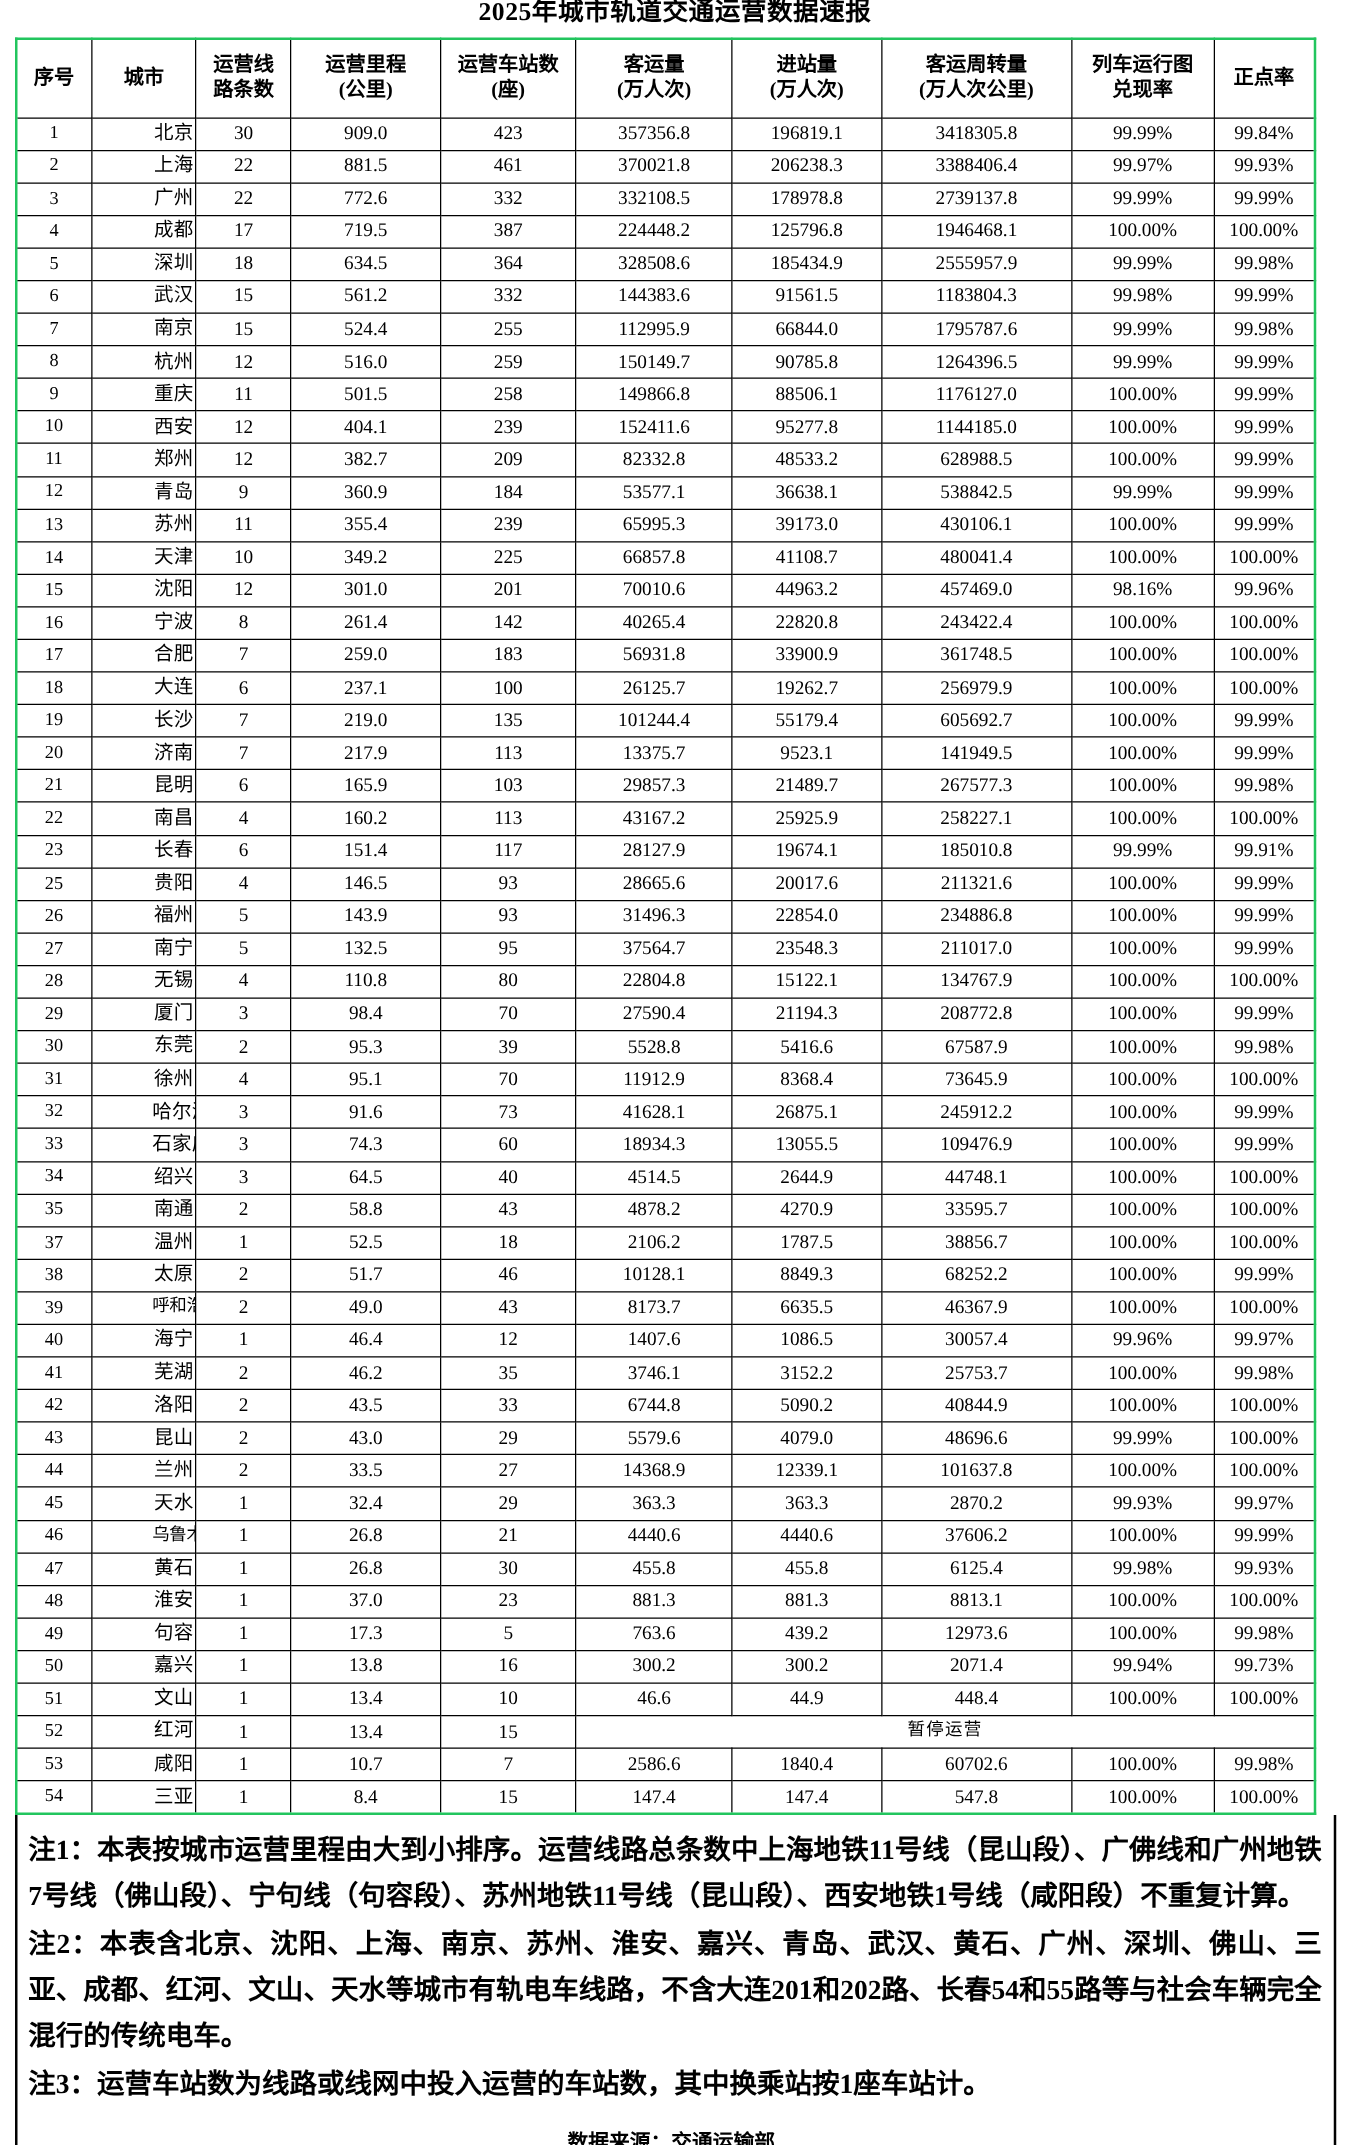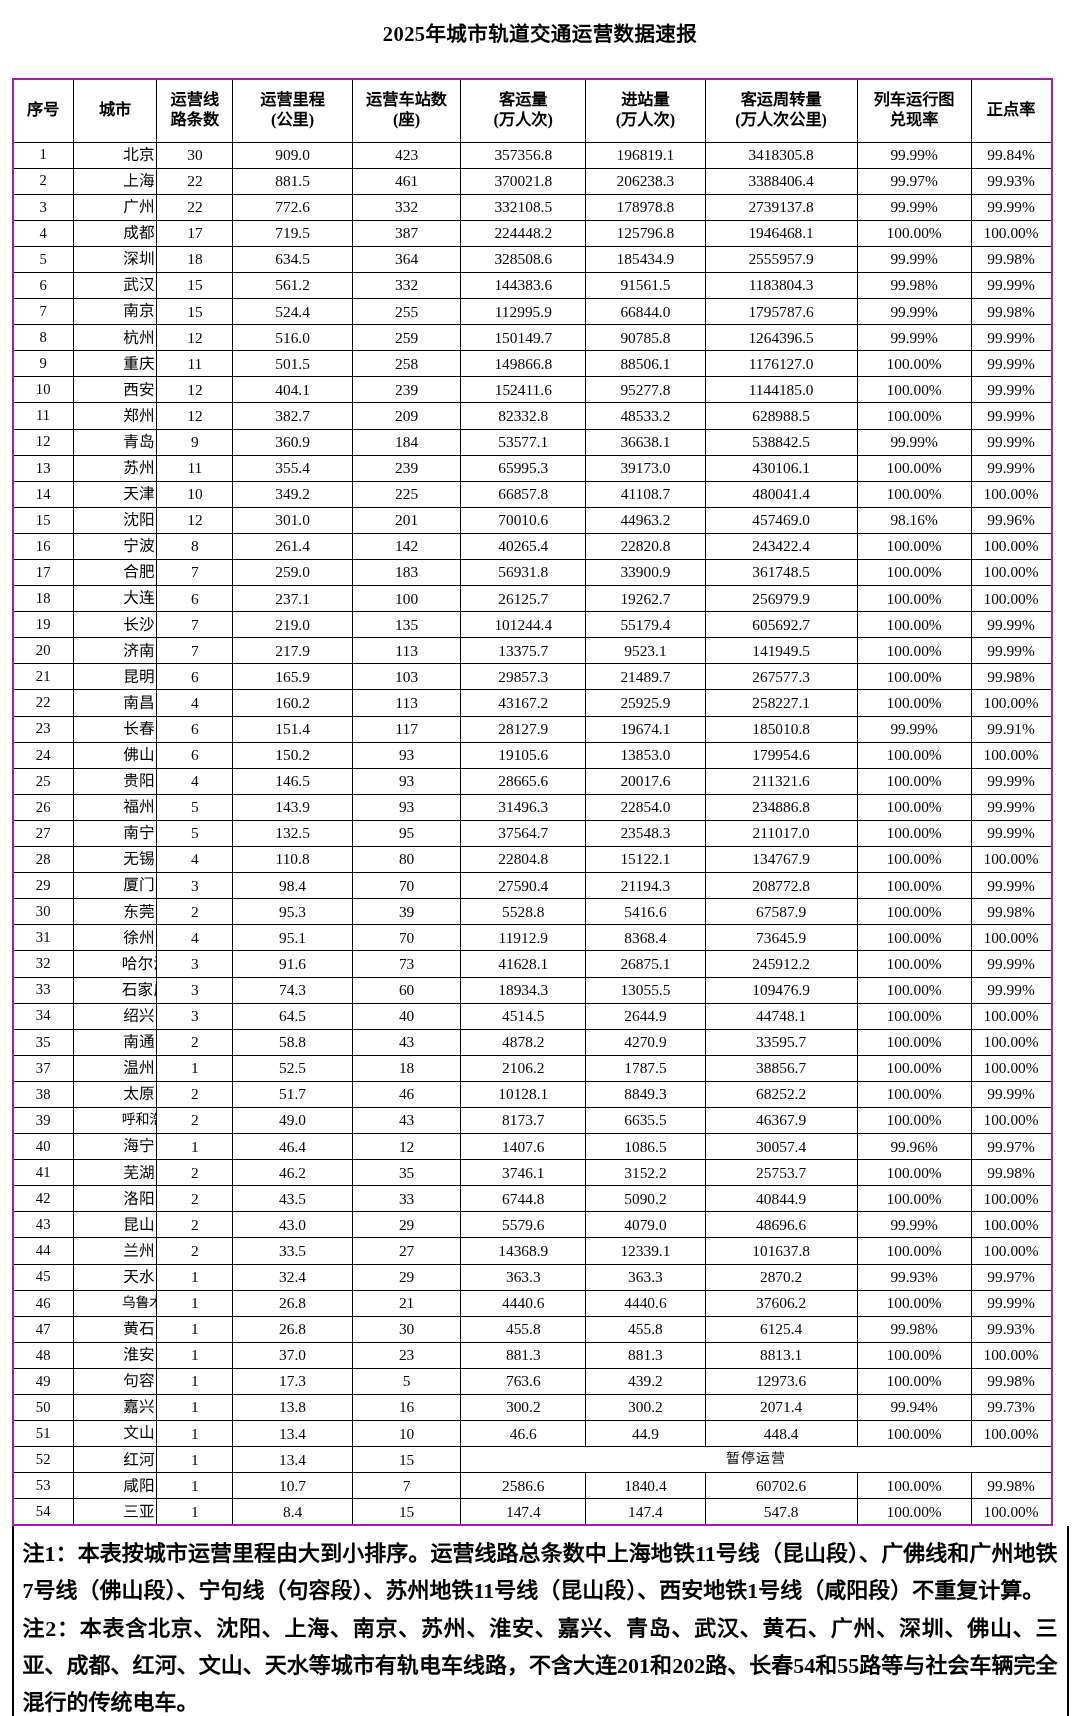--- a/index.html
+++ b/index.html
@@ -24,38 +24,37 @@
     position: relative;
   }
 
   .report-title {
     text-align: center;
     font-family: "Liberation Serif", "DejaVu Serif", serif;
     font-weight: bold;
     font-size: 20.5px;
     letter-spacing: 0.4px;
     line-height: 1;
-    padding-top: 24px;
+    padding-top: 0;
     padding-bottom: 9px;
     white-space: nowrap;
   }
 
   .table-wrap {
     width: 1057px;
     margin: 0 auto;
   }
 
   table.data-table {
     width: 1041px;
     border-collapse: collapse;
     table-layout: fixed;
-    border: 2px solid #a21caf;
+    border: 2px solid #22c55e;
     font-size: 15.2px;
     line-height: 1.05;
-    margin-top: 24px;
   }
 
   table.data-table th,
   table.data-table td {
     border: 1px solid #000;
     text-align: center;
     vertical-align: middle;
     padding: 0;
     overflow: hidden;
     white-space: nowrap;
@@ -467,32 +466,20 @@
             <td>6</td>
             <td>151.4</td>
             <td>117</td>
             <td>28127.9</td>
             <td>19674.1</td>
             <td>185010.8</td>
             <td>99.99%</td>
             <td>99.91%</td>
           </tr>
           <tr>
-            <td class="idx">24</td>
-            <td class="city">佛山</td>
-            <td>6</td>
-            <td>150.2</td>
-            <td>93</td>
-            <td>19105.6</td>
-            <td>13853.0</td>
-            <td>179954.6</td>
-            <td>100.00%</td>
-            <td>100.00%</td>
-          </tr>
-          <tr>
             <td class="idx">25</td>
             <td class="city">贵阳</td>
             <td>4</td>
             <td>146.5</td>
             <td>93</td>
             <td>28665.6</td>
             <td>20017.6</td>
             <td>211321.6</td>
             <td>100.00%</td>
             <td>99.99%</td>

